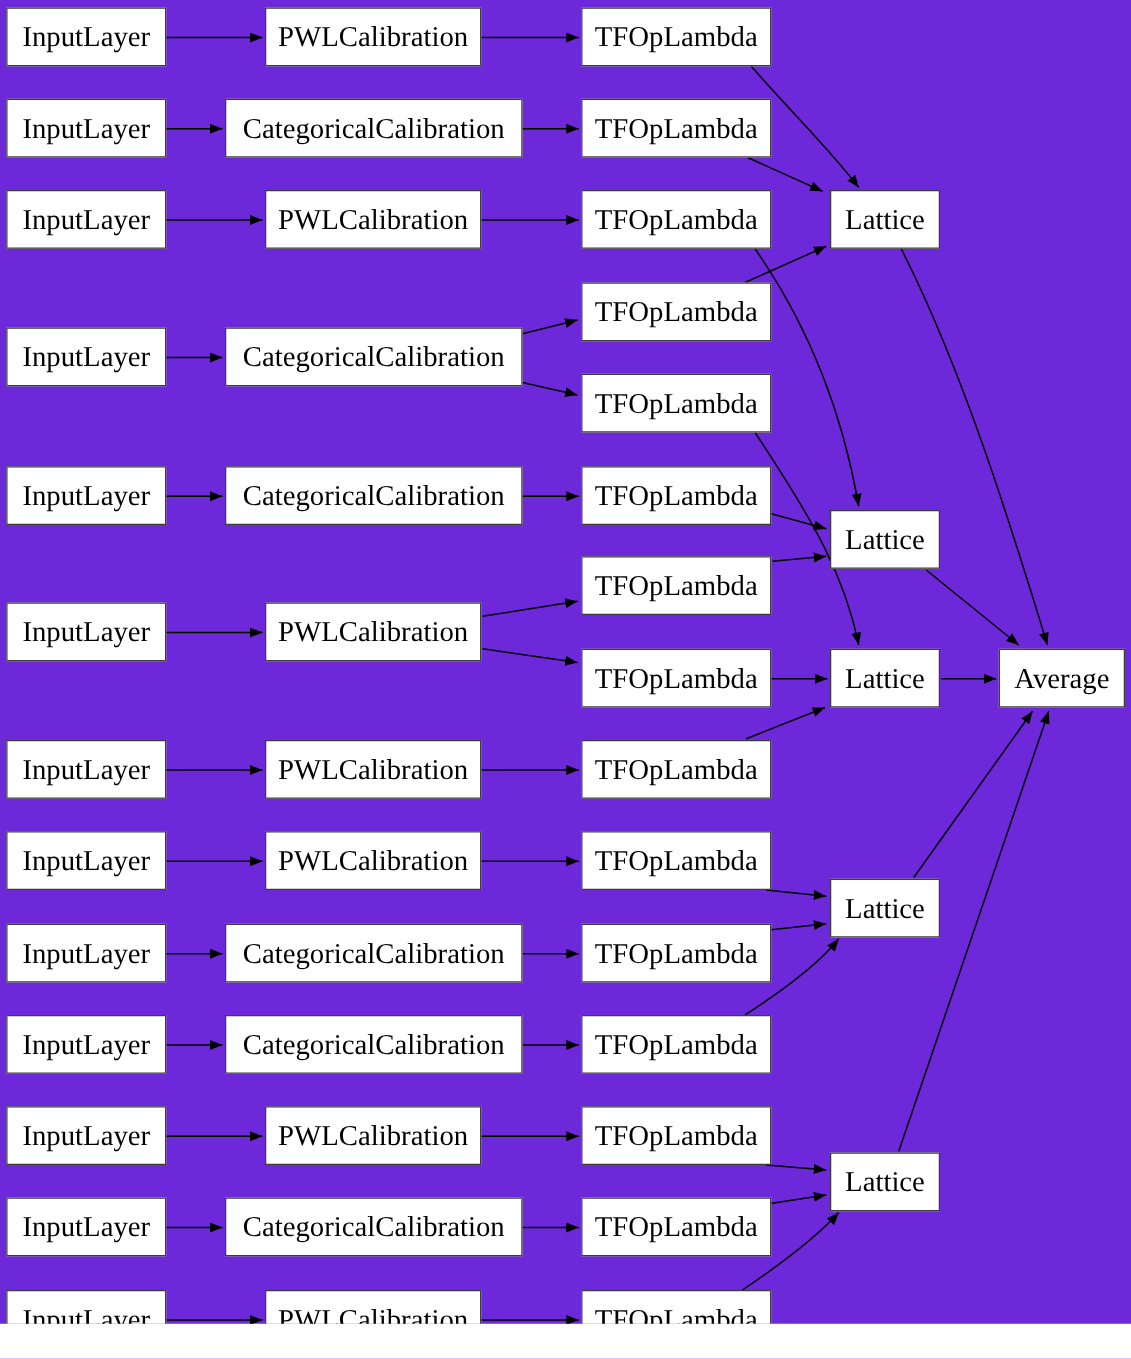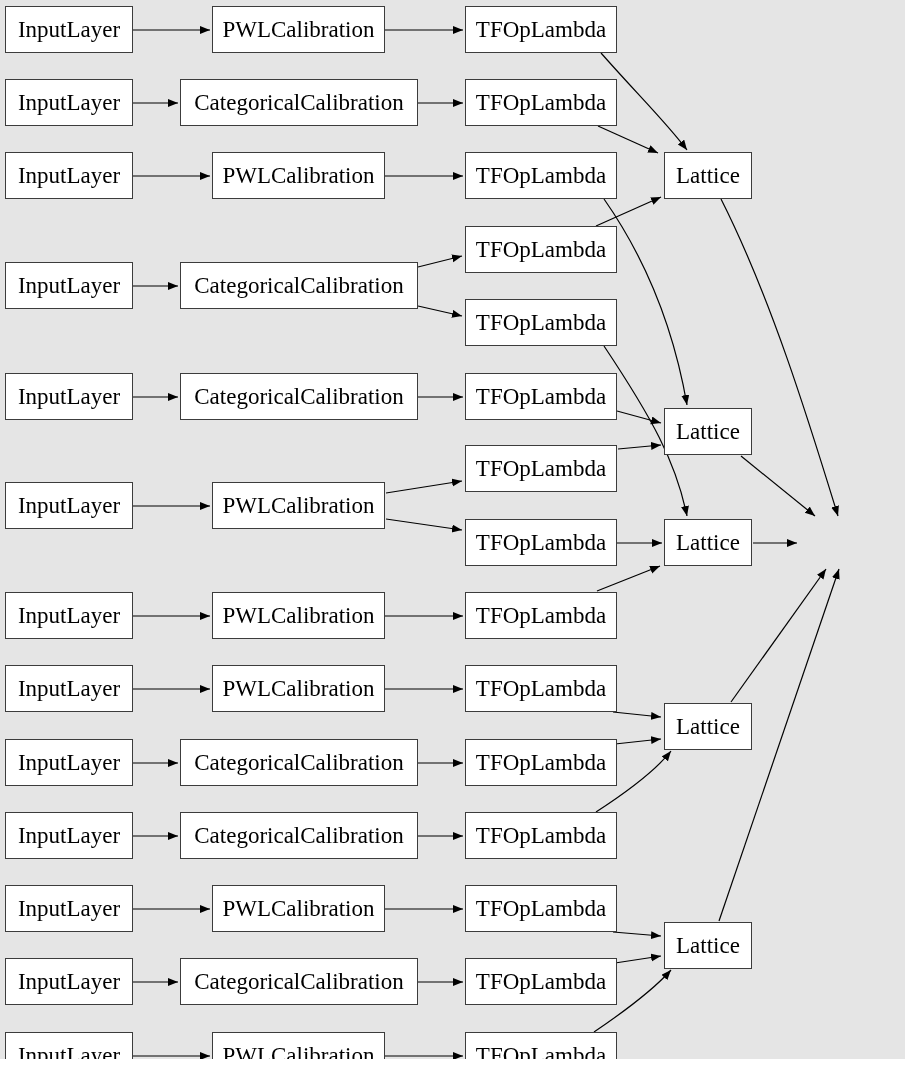--- a/index.html
+++ b/index.html
@@ -4,21 +4,21 @@
 <style>
   html, body { margin: 0; padding: 0; }
   body {
     width: 905px; height: 1087px;
     background: #ffffff;
     font-family: "Liberation Serif", "DejaVu Serif", serif;
   }
   .stage {
     position: relative;
     width: 905px; height: 1059px;
-    background: #e5e5e5;
+    background: #6d28d9;
     overflow: hidden;
   }
   .edge-layer {
     position: absolute;
     left: 0; top: 0;
     width: 905px; height: 1087px;
   }
   .edge-layer path.edge {
     fill: none;
     stroke: #000000;
@@ -139,13 +139,14 @@
     <div class="node" style="left: 180px; top: 958px; width: 238px; height: 47px; border-color: rgb(60, 60, 60); background: rgb(255, 255, 255); color: rgb(0, 0, 0);">CategoricalCalibration</div>
     <div class="node" style="left: 465px; top: 958px; width: 152px; height: 47px; border-color: rgb(60, 60, 60); background: rgb(255, 255, 255); color: rgb(0, 0, 0);">TFOpLambda</div>
     <div class="node" style="left: 5px; top: 1032px; width: 128px; height: 47px; border-color: rgb(60, 60, 60); background: rgb(255, 255, 255); color: rgb(0, 0, 0);">InputLayer</div>
     <div class="node" style="left: 212px; top: 1032px; width: 173px; height: 47px; border-color: rgb(60, 60, 60); background: rgb(255, 255, 255); color: rgb(0, 0, 0);">PWLCalibration</div>
     <div class="node" style="left: 465px; top: 1032px; width: 152px; height: 47px; border-color: rgb(60, 60, 60); background: rgb(255, 255, 255); color: rgb(0, 0, 0);">TFOpLambda</div>
     <div class="node" style="left: 664px; top: 152px; width: 88px; height: 47px; border-color: rgb(60, 60, 60); background: rgb(255, 255, 255); color: rgb(0, 0, 0);">Lattice</div>
     <div class="node" style="left: 664px; top: 408px; width: 88px; height: 47px; border-color: rgb(60, 60, 60); background: rgb(255, 255, 255); color: rgb(0, 0, 0);">Lattice</div>
     <div class="node" style="left: 664px; top: 519px; width: 88px; height: 47px; border-color: rgb(60, 60, 60); background: rgb(255, 255, 255); color: rgb(0, 0, 0);">Lattice</div>
     <div class="node" style="left: 664px; top: 703px; width: 88px; height: 47px; border-color: rgb(60, 60, 60); background: rgb(255, 255, 255); color: rgb(0, 0, 0);">Lattice</div>
     <div class="node" style="left: 664px; top: 922px; width: 88px; height: 47px; border-color: rgb(60, 60, 60); background: rgb(255, 255, 255); color: rgb(0, 0, 0);">Lattice</div>
+    <div class="node" style="left: 799px; top: 519px; width: 101px; height: 47px; border-color: rgb(60, 60, 60); background: rgb(255, 255, 255); color: rgb(0, 0, 0);">Average</div>
   </div>
 
 </body></html>

